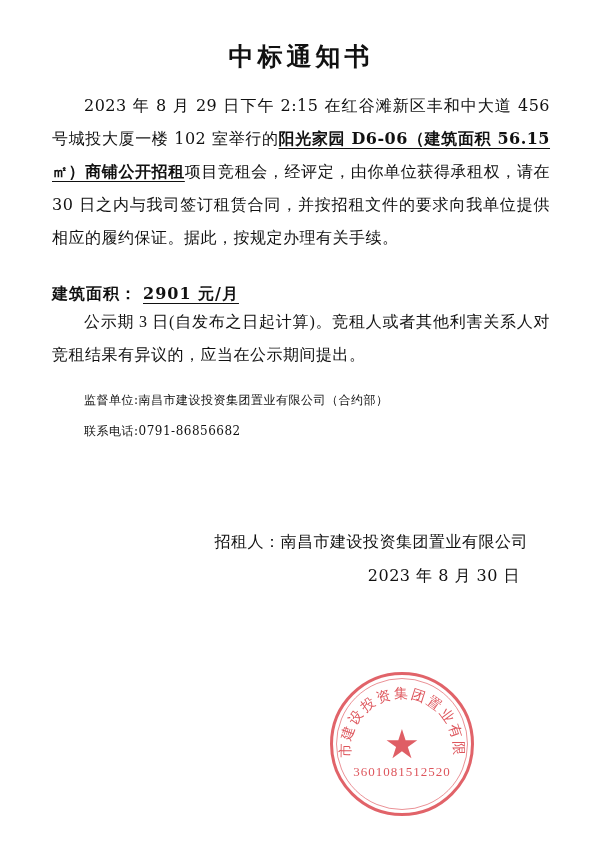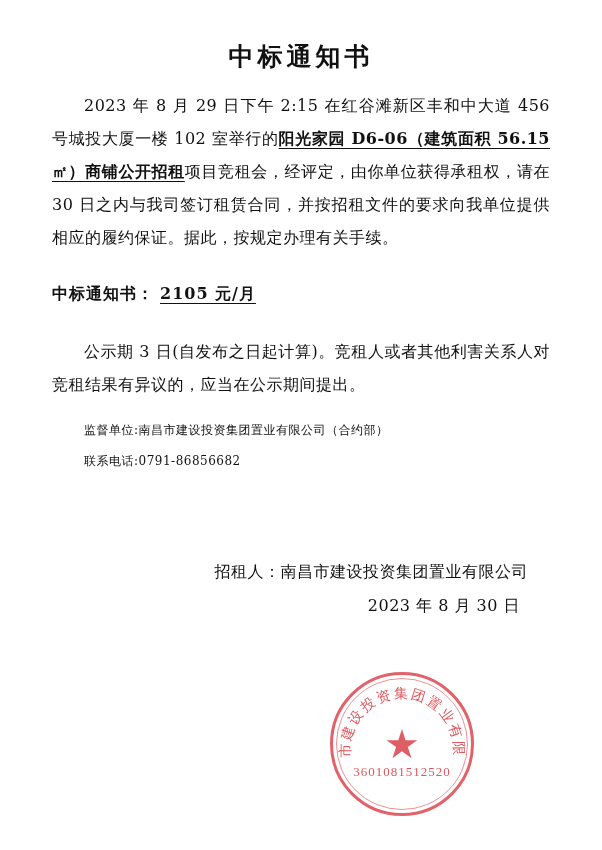--- a/index.html
+++ b/index.html
@@ -62,26 +62,26 @@
     font-weight: 700;
     letter-spacing: 1px;
   }
   .result-line .value {
     font-weight: 700;
     text-decoration: underline;
     text-underline-offset: 4px;
     padding: 0 6px;
   }
   .notice-para {
-    margin-top: 30px;
     font-size: 16px;
     line-height: 33px;
     text-align: justify;
     text-indent: 32px;
     letter-spacing: 0.5px;
+    font-family: Liberation Serif, serif;
   }
   .contact-block {
     margin-top: 14px;
     font-size: 12px;
     line-height: 31px;
     text-indent: 32px;
     letter-spacing: 0.5px;
   }
   .signature {
     margin-top: 78px;
@@ -152,21 +152,21 @@
 </head>
 <body>
 
 <div class="page">
 
   <div class="doc-title">中标通知书</div>
 
 
   <div class="body-para"><span>2023 年 8 月 29 日下午 2:15 在红谷滩新区丰和中大道 456 号城投大厦一楼 102 室举行的</span><span class="u bold">阳光家园 D6-06（建筑面积 56.15 ㎡）商铺公开招租</span><span>项目竞租会，经评定，由你单位获得承租权，请在 30 日之内与我司签订租赁合同，并按招租文件的要求向我单位提供相应的履约保证。据此，按规定办理有关手续。</span></div>
 
-  <div class="result-line"><span>中标通知书：</span><span class="value">2105 元/月</span></div>
+  <div class="result-line"><span>建筑面积：</span><span class="value">2901 元/月</span></div>
 
   <div class="notice-para">公示期 3 日(自发布之日起计算)。竞租人或者其他利害关系人对竞租结果有异议的，应当在公示期间提出。</div>
 
   <div class="contact-block">监督单位:南昌市建设投资集团置业有限公司（合约部）</div>
   <div class="contact-block" style="margin-top:0;">联系电话:0791-86856682</div>
 
   <div class="signature">
     <div>招租人：南昌市建设投资集团置业有限公司</div>
     <div class="sig-line-2">2023 年 8 月 30 日</div>
   </div>

